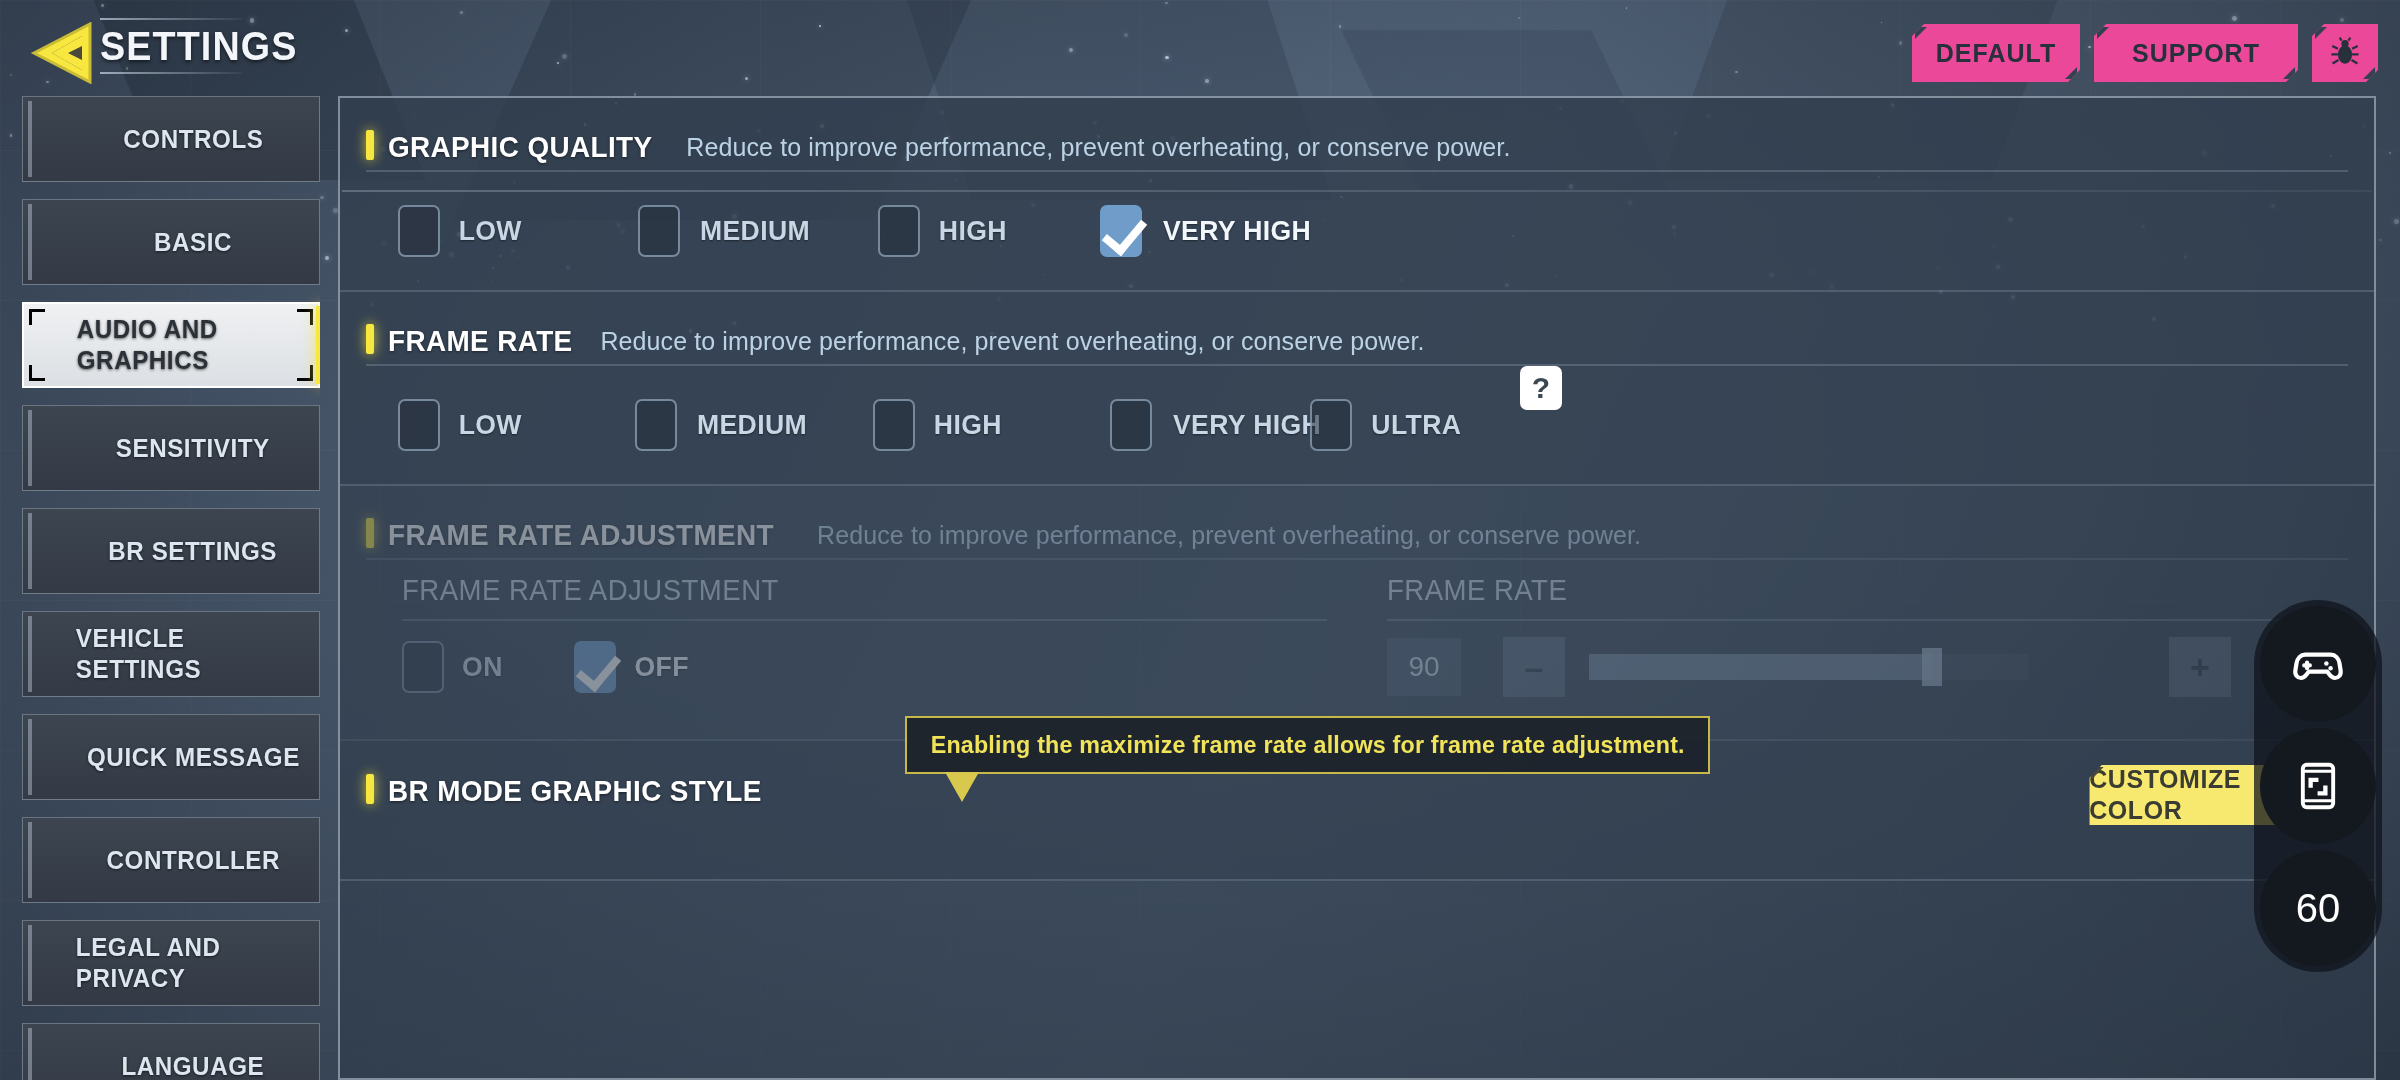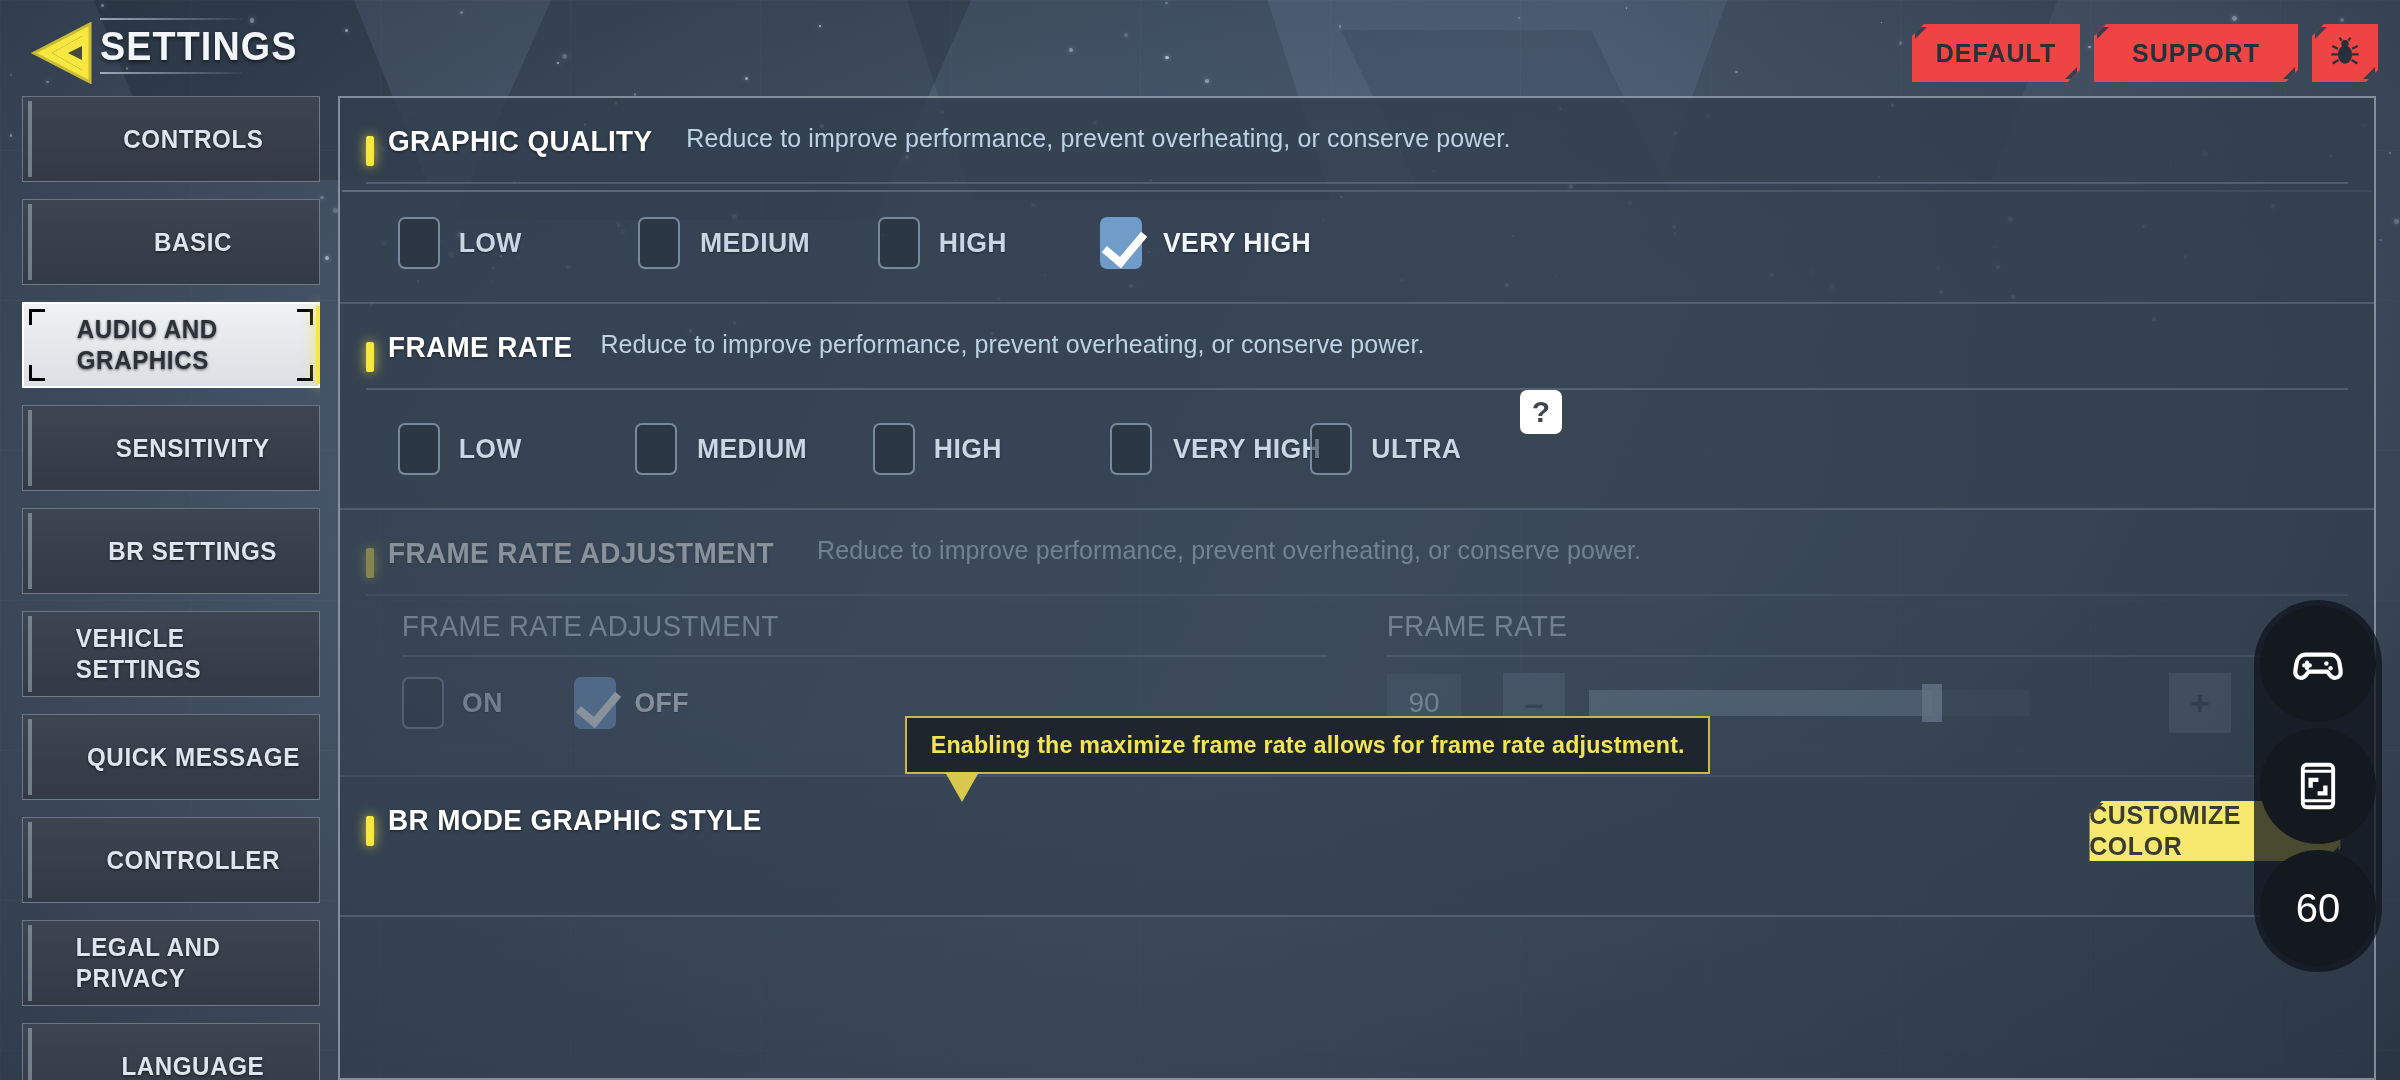--- a/index.html
+++ b/index.html
@@ -68,21 +68,21 @@
   .page-title {
     font-size: 41px; font-weight: bold; color: #f2f6fa;
     letter-spacing: 1.2px; line-height: 52px;
     font-family: "Liberation Sans Narrow","Liberation Sans", sans-serif;
     transform: scaleX(0.92); transform-origin: left center;
     text-shadow: 0 2px 4px rgba(0,0,0,0.55);
   }
 
   .topright { position: absolute; right: 22px; top: 24px; display: flex; gap: 14px; z-index: 22; }
   .tr-btn {
-    height: 58px; background: #ef4444;
+    height: 58px; background: #ec4899;
     display: flex; align-items: center; justify-content: center;
     color: #26313c; font-size: 25px; font-weight: bold; letter-spacing: 1px;
     font-family: "Liberation Sans Narrow","Liberation Sans", sans-serif;
     clip-path: polygon(0 12px, 12px 0, 100% 0, 100% calc(100% - 12px), calc(100% - 12px) 100%, 0 100%);
     cursor: pointer; position: relative;
     box-shadow: 0 2px 6px rgba(0,0,0,0.4);
   }
   .tr-btn.wide  { width: 168px; }
   .tr-btn.wide2 { width: 204px; }
   .tr-btn.sq    { width: 66px; }
@@ -162,22 +162,22 @@
     background: linear-gradient(90deg, rgba(205,218,232,0.75), rgba(205,218,232,0.18));
   }
 
   .section {
     position: relative;
     background: rgba(52,65,80,0.62);
     border-bottom: 2px solid rgba(150,168,186,0.28);
     padding: 0 26px;
   }
   .sec-head {
-    display: flex; align-items: flex-start; gap: 14px;
-    height: 86px; padding-top: 26px;
+    display: flex; align-items: center; gap: 14px;
+    height: 74px; padding-top: 26px;
     border-bottom: 2px solid rgba(150,168,186,0.30);
   }
   .sec-bar {
     width: 8px; height: 30px; background: #f7e73f; border-radius: 2px;
     box-shadow: 0 0 12px rgba(247,231,63,0.8);
     align-self: center; margin-top: -4px;
   }
   .sec-title {
     color: #ffffff; font-size: 30px; font-weight: bold; letter-spacing: 0.4px;
     font-family: "Liberation Sans Narrow","Liberation Sans", sans-serif;

